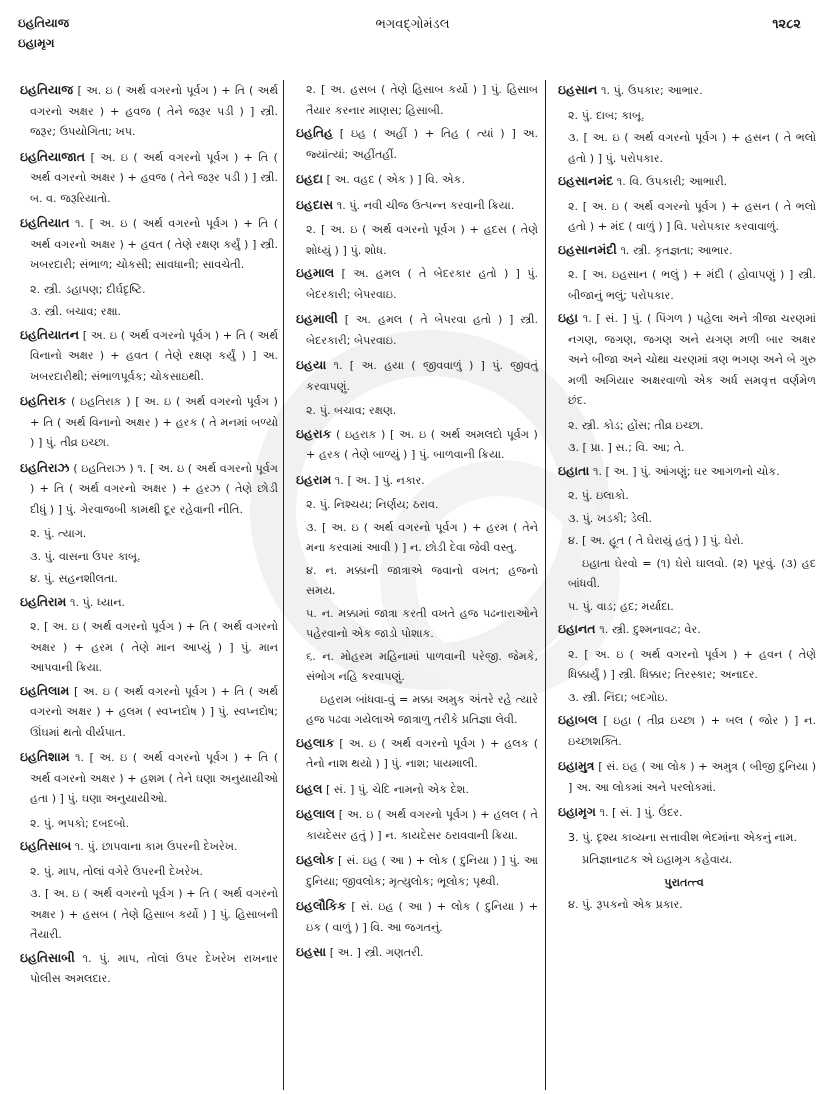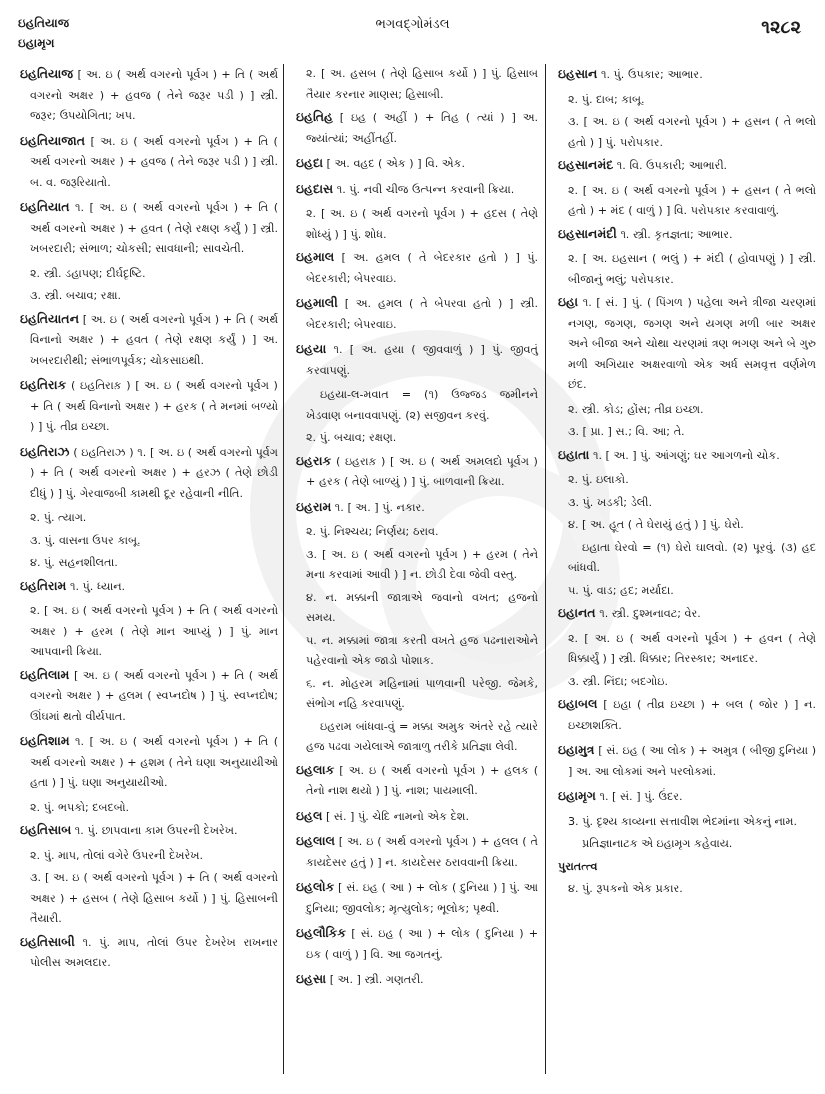--- a/index.html
+++ b/index.html
@@ -64,26 +64,26 @@
       left: 50%;
       transform: translateX(-50%);
       top: 0;
       font-size: 13px;
       font-weight: normal;
     }
     .hdr-right {
       position: absolute;
       right: 6px;
       top: 0;
-      font-size: 18px;
+      font-size: 13px;
       font-weight: bold;
     }
     .columns {
       position: absolute;
-      top: 64px;
+      top: 80px;
       left: 14px;
       width: 800px;
       height: 1010px;
       z-index: 1;
     }
     .col {
       position: absolute;
       top: 0;
       bottom: 0;
       box-sizing: border-box;
@@ -119,21 +119,21 @@
     .idiom {
       margin: 0 0 2px 0;
       padding-left: 10px;
       text-indent: 14px;
     }
     .note {
       margin: 0 0 2px 0;
       padding-left: 24px;
     }
     .source {
-      text-align: left;
+      text-align: center;
       font-weight: bold;
       margin: 0 0 2px 0;
       padding-right: 6px;
     }
   </style>
 </head>
 <body>
 
 <div class="watermark"></div>
 <div class="watermark2"></div>
@@ -171,21 +171,20 @@
   <div class="divider div1"></div>
   <div class="col col2">
       <div class="sense">૨. [ અ. હસબ ( તેણે હિસાબ કર્યો ) ] પું. હિસાબ તૈયાર કરનાર માણસ; હિસાબી.</div>
       <div class="entry"><span class="hw">ઇહતિહ</span> <span>[ ઇહ ( અહીં ) + તિહ ( ત્યાં ) ] અ. જ્યાંત્યાં; અહીંતહીં.</span></div>
       <div class="entry"><span class="hw">ઇહદા</span> <span>[ અ. વહદ ( એક ) ] વિ. એક.</span></div>
       <div class="entry"><span class="hw">ઇહદાસ</span> <span>૧. પું. નવી ચીજ ઉત્પન્ન કરવાની ક્રિયા.</span></div>
       <div class="sense">૨. [ અ. ઇ ( અર્થ વગરનો પૂર્વગ ) + હદસ ( તેણે શોધ્યું ) ] પું. શોધ.</div>
       <div class="entry"><span class="hw">ઇહમાલ</span> <span>[ અ. હમલ ( તે બેદરકાર હતો ) ] પું. બેદરકારી; બેપરવાઇ.</span></div>
       <div class="entry"><span class="hw">ઇહમાલી</span> <span>[ અ. હમલ ( તે બેપરવા હતો ) ] સ્ત્રી. બેદરકારી; બેપરવાઇ.</span></div>
       <div class="entry"><span class="hw">ઇહયા</span> <span>૧. [ અ. હયા ( જીવવાળું ) ] પું. જીવતું કરવાપણું.</span></div>
-      <div class="idiom">ઇહયા-લ-મવાત = (૧) ઉજ્જડ જમીનને ખેડવાણ બનાવવાપણું. (૨) સજીવન કરવું.</div>
       <div class="sense">૨. પું. બચાવ; રક્ષણ.</div>
       <div class="entry"><span class="hw">ઇહરાક</span> <span>( ઇહરાક઼ ) [ અ. ઇ ( અર્થ અમલદો પૂર્વગ ) + હરક ( તેણે બાળ્યું ) ] પું. બાળવાની ક્રિયા.</span></div>
       <div class="entry"><span class="hw">ઇહરામ</span> <span>૧. [ અ. ] પું. નકાર.</span></div>
       <div class="sense">૨. પું. નિશ્ચય; નિર્ણય; ઠરાવ.</div>
       <div class="sense">૩. [ અ. ઇ ( અર્થ વગરનો પૂર્વગ ) + હરમ ( તેને મના કરવામાં આવી ) ] ન. છોડી દેવા જેવી વસ્તુ.</div>
       <div class="sense">૪. ન. મક્કાની જાત્રાએ જવાનો વખત; હજનો સમય.</div>
       <div class="sense">૫. ન. મક્કામાં જાત્રા કરતી વખતે હજ પઢનારાઓને પહેરવાનો એક જાડો પોશાક.</div>
       <div class="sense">૬. ન. મોહરમ મહિનામાં પાળવાની પરેજી. જેમકે, સંભોગ નહિ કરવાપણું.</div>
       <div class="idiom">ઇહરામ બાંધવા-વું = મક્કા અમુક અંતરે રહે ત્યારે હજ પઢવા ગયેલાએ જાત્રાળુ તરીકે પ્રતિજ્ઞા લેવી.</div>
       <div class="entry"><span class="hw">ઇહલાક</span> <span>[ અ. ઇ ( અર્થ વગરનો પૂર્વગ ) + હલક ( તેનો નાશ થયો ) ] પું. નાશ; પાયમાલી.</span></div>

